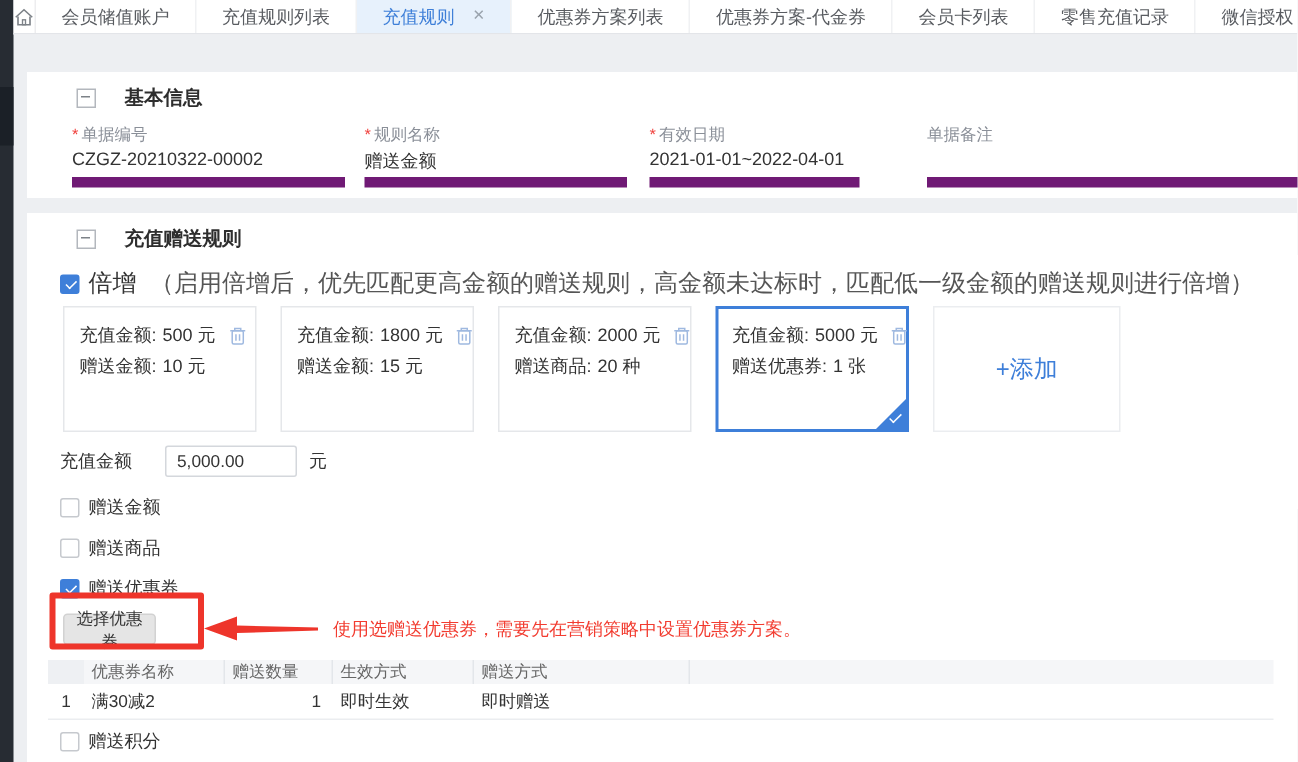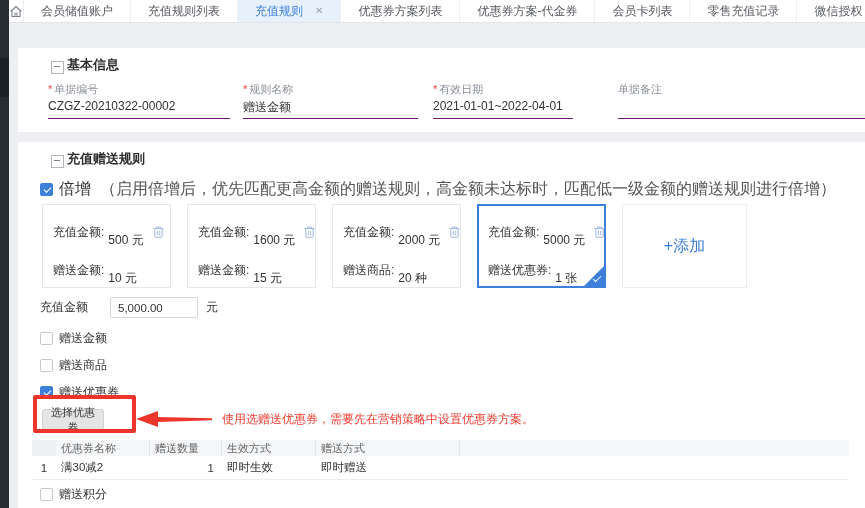--- a/index.html
+++ b/index.html
@@ -19,53 +19,53 @@
   .tab{display:flex;align-items:center;padding:0 17px;font-size:12px;color:#595c61;
        border-right:1px solid #f0f1f3;white-space:nowrap;cursor:pointer;}
   .tab.active{background:#e7f1fc;color:#3e7fd8;}
   .tab-close{margin-left:12px;font-size:10px;color:#9aa3ad;line-height:1;}
 
   
   .panel{position:absolute;left:18px;width:847px;background:#fff;}
   .panel1{top:48px;height:84px;}
   .panel2{top:142px;height:366px;}
 
-  .sec-head{position:absolute;left:33px;top:8px;display:flex;align-items:flex-end;gap:3px;}
+  .sec-head{position:absolute;left:33px;top:8px;display:flex;align-items:center;gap:19px;}
   .collapse-ico{width:11px;height:11px;border:1px solid #b3b7bd;position:relative;background:#fff;}
   .collapse-ico::after{content:"";position:absolute;left:2px;top:4px;width:6px;height:1px;background:#7d8288;}
   .sec-title{font-size:13px;font-weight:bold;color:#2e2e2e;}
 
   
   .field{position:absolute;top:34px;}
   .f0{left:30px;width:182px;}.f1{left:225px;width:175px;}
   .f2{left:415px;width:140px;}.f3{left:600px;width:248px;}
   .flabel{font-size:11px;color:#8a8f98;height:14px;}
   .star{color:#f0413d;margin-right:2px;}
   .fvalue{margin-top:3px;font-size:12px;color:#333;height:16px;
-          border-bottom:1px solid #701a75;padding-bottom:3px;}
+          border-bottom:7px solid #701a75;padding-bottom:3px;}
 
   
   .cb{width:13px;height:13px;box-sizing:border-box;border:1px solid #c6c9ce;border-radius:2px;
       background:#fff;position:relative;flex:none;cursor:pointer;}
   .cb.checked{background:#3e7fd9;border-color:#3e7fd9;}
   .cb.checked::after{content:"";position:absolute;left:3px;top:3px;width:6px;height:3px;
       border-left:1.5px solid #fff;border-bottom:1.5px solid #fff;transform:rotate(-45deg);}
 
   .mult-row{position:absolute;left:22px;top:37px;display:flex;align-items:center;gap:6px;font-size:16px;}
   .mult-label{color:#333;}
   .mult-hint{color:#555;margin-left:3px;}
 
   
   .cards{position:absolute;left:24px;top:62px;display:flex;gap:16px;}
   .tier-card{box-sizing:border-box;width:129px;height:84px;background:#fff;
              border:1px solid #e5e7ea;padding:8px 10px;font-size:12px;line-height:21px;
              position:relative;cursor:pointer;}
   .tier-card.selected{border:2px solid #3e7fd9;padding:7px 9px;}
   .card-line{white-space:nowrap;display:flex;align-items:center;}
-  .card-line .lv{margin-left:4px;margin-top:17px;}
+  .card-line .lv{margin-left:4px;}
   .trash{margin-left:9px;display:inline-flex;cursor:pointer;}
   .corner{position:absolute;right:0;bottom:0;width:20px;height:20px;background:#3e7fd9;
           clip-path:polygon(100% 0,100% 100%,0 100%);}
   .corner::after{content:"";position:absolute;right:3px;bottom:6px;width:7px;height:3px;
           border-left:1.5px solid #fff;border-bottom:1.5px solid #fff;transform:rotate(-45deg);}
   .add-card{box-sizing:border-box;width:125px;height:84px;border:1px solid #ebedf0;background:#fff;
             display:flex;align-items:center;justify-content:center;font-size:16px;color:#3e7fd9;cursor:pointer;}
 
   
   .amount-row{position:absolute;left:22px;top:155px;display:flex;align-items:center;font-size:12px;}
@@ -203,21 +203,21 @@
             </span>
           </div>
           <div class="card-line">
             <span class="ll">赠送金额:</span>
             <span class="lv">10 元</span>
           </div>
         </div>
         <div class="tier-card">
           <div class="card-line">
             <span class="ll">充值金额:</span>
-            <span class="lv">1600 元</span>
+            <span class="lv">1800 元</span>
             <span class="trash">
               <svg width="11" height="12" viewBox="0 0 11 12">
                 <path d="M0.5 2.5 H10.5" stroke="#9fb9e0" stroke-width="1"></path>
                 <path d="M3.5 2.3 V1 H7.5 V2.3" fill="none" stroke="#9fb9e0" stroke-width="1"></path>
                 <rect x="1.8" y="2.5" width="7.4" height="8.8" rx="1" fill="none" stroke="#9fb9e0" stroke-width="1"></rect>
                 <path d="M4.3 4.8 V9.2 M6.7 4.8 V9.2" stroke="#9fb9e0" stroke-width="1"></path>
               </svg>
             </span>
           </div>
           <div class="card-line">

